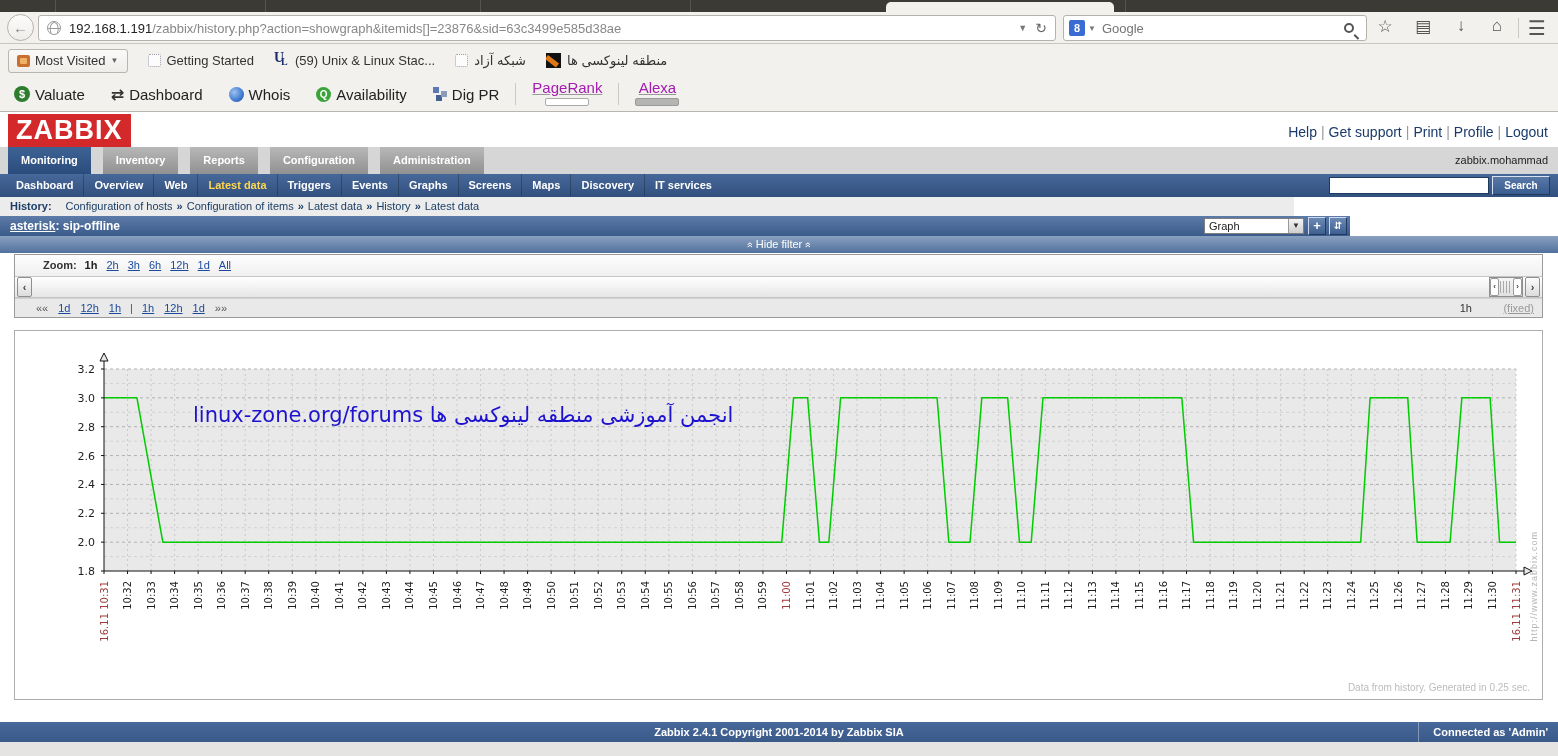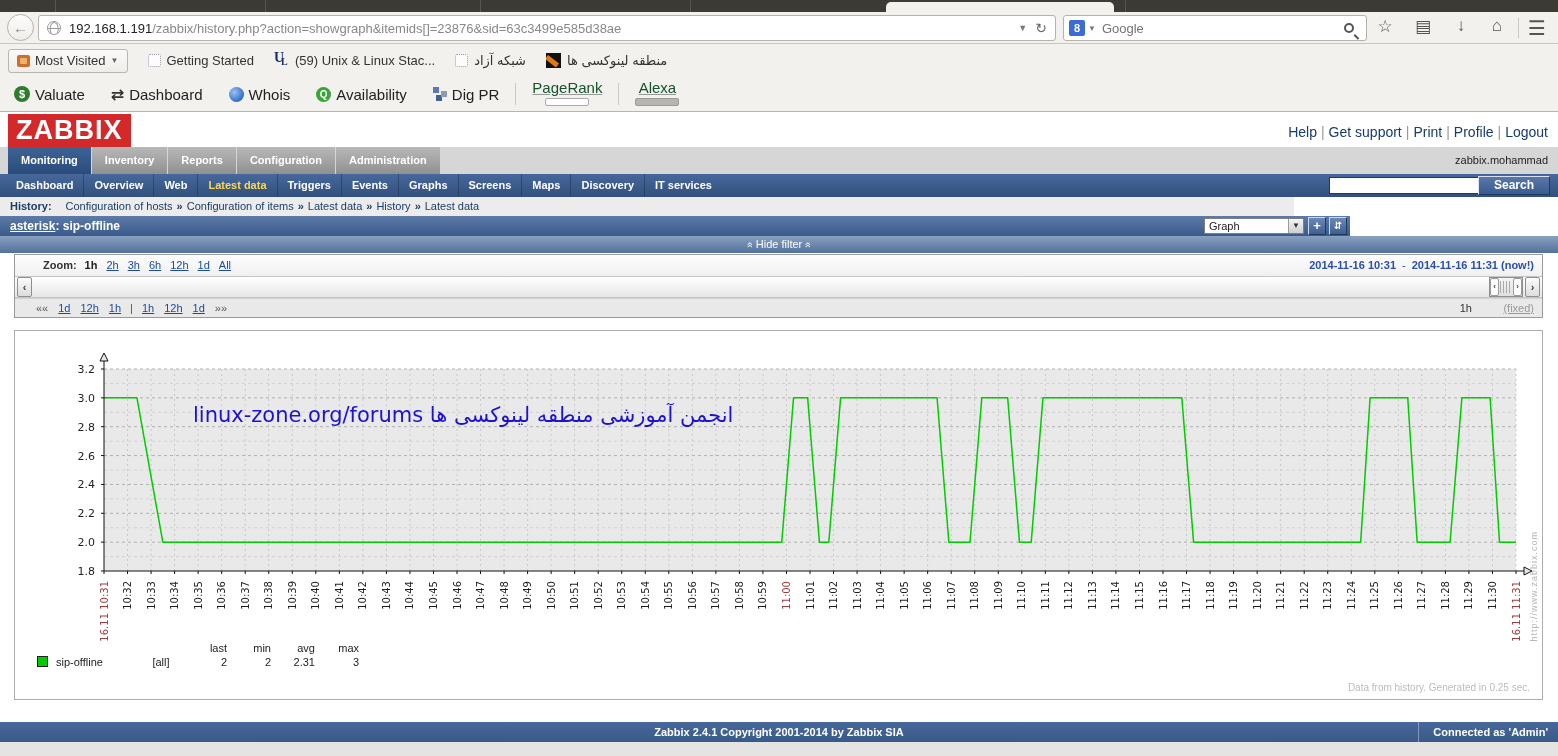--- a/index.html
+++ b/index.html
@@ -47,42 +47,42 @@
   .seo-dollar { width:16px; height:16px; border-radius:50%; background:#2e7d2e; color:#fff; font-size:11px; font-weight:bold; text-align:center; line-height:16px; }
   .seo-arrows { font-size:16px; color:#333; font-weight:bold; }
   .seo-globe { width:15px; height:15px; border-radius:50%; background:radial-gradient(circle at 35% 35%, #9cc2ee, #3f7ad0 60%, #1d4f9c); }
   .seo-check { width:15px; height:15px; border-radius:50%; background:#3aa33a; color:#fff; font-size:10px; font-weight:bold; text-align:center; line-height:15px; }
   .seo-dig { width:14px; height:14px; background:
      linear-gradient(#5b79b5,#5b79b5) 0 0/6px 6px no-repeat,
      linear-gradient(#8a9ab8,#8a9ab8) 8px 4px/6px 6px no-repeat,
      linear-gradient(#44618f,#44618f) 3px 8px/6px 6px no-repeat; }
   .seo-sep { width:1px; height:22px; background:#ccc9c3; margin-left:16px; }
   .seo-meter { display:flex; flex-direction:column; align-items:center; margin-left:16px; margin-top:-4px; }
-  .seo-meter .lbl { font-size:15px; color:#14532d; text-decoration:underline; text-decoration-color:#999; }
+  .seo-meter .lbl { font-size:15px; color:#a21caf; text-decoration:underline; text-decoration-color:#999; }
   .meter-bar { width:44px; height:8px; border:1px solid #aaa; border-radius:2px; background:#fff; margin-top:2px; }
   .meter-bar.gray { background:#b5b5b3; border-color:#9a9a98; }
 
   
   #z-header { position:absolute; left:0; top:112px; width:1558px; height:35px; background:#fff; }
   #z-logo { position:absolute; left:8px; top:2px; background:#d4292b; color:#fff; font-size:27px; font-weight:bold; letter-spacing:1px; padding:1px 8px 3px 8px; }
   #z-links { position:absolute; right:10px; top:12px; font-size:14px; color:#1a3a6b; }
   #z-links a { color:#1a3a6b; text-decoration:none; }
   #z-links .sep { color:#999; margin:0 4px; }
   #main-tabs { position:absolute; left:0; top:147px; width:1558px; height:27px; background:#d6d6d6; }
-  .mtab { display:inline-block; margin:0 1px 0 0; padding:0 13px; height:27px; line-height:26px; font-size:11px; font-weight:bold; color:#fff; background:linear-gradient(#b8b8b8,#909090); }
+  .mtab { display:inline-block; margin:0 12px 0 0; padding:0 13px; height:27px; line-height:26px; font-size:11px; font-weight:bold; color:#fff; background:linear-gradient(#b8b8b8,#909090); }
   .mtab.active { background:linear-gradient(#3d6394,#2a4c7c); }
   #main-tabs-left { margin-left:8px; display:inline-block; }
   #user-name { position:absolute; right:10px; top:0; line-height:27px; font-size:11px; color:#222; }
   #subnav { position:absolute; left:0; top:174px; width:1558px; height:23px; background:linear-gradient(#46689a,#32507e); }
   #subnav-links { position:absolute; left:6px; top:0; height:23px; }
   .snav { display:inline-block; padding:0 10px; line-height:22px; font-size:11px; font-weight:bold; color:#fff; text-decoration:none; border-right:1px solid rgba(0,0,0,0.25); }
   .snav:last-child { border-right:none; }
   .snav.active { color:#ffd74f; }
   #z-search-input { position:absolute; right:69px; top:3px; width:160px; height:17px; border:1px solid #1f3a5f; background:#fff; font-size:11px; font-family:inherit; padding:0 3px; outline:none; }
-  #z-search-btn { position:absolute; right:8px; top:2px; width:72px; height:19px; line-height:17px; text-align:center; font-size:12px; font-weight:bold; color:#fff; background:linear-gradient(#5878a8,#3a5c8e); border:1px solid; border-color:#d9e2f0 #1f3a5f #1f3a5f #d9e2f0; }
+  #z-search-btn { position:absolute; right:8px; top:2px; width:58px; height:19px; line-height:17px; text-align:center; font-size:10px; font-weight:bold; color:#fff; background:linear-gradient(#5878a8,#3a5c8e); border:1px solid; border-color:#d9e2f0 #1f3a5f #1f3a5f #d9e2f0; }
   #breadcrumb { position:absolute; left:0; top:197px; width:1294px; height:19px; background:#ececec; font-size:11px; line-height:19px; color:#1b3e66; }
   #breadcrumb .prefix { font-weight:bold; margin-left:10px; margin-right:14px; }
   #breadcrumb a { color:#1b3e66; text-decoration:none; }
   #breadcrumb .bsep { font-weight:bold; margin:0 4px; }
   #title-bar { position:absolute; left:0; top:216px; width:1350px; height:20px; background:linear-gradient(#5d7ba8,#3a5a8a); color:#fff; font-size:12px; font-weight:bold; line-height:20px; }
   #title-bar .host { text-decoration:underline; margin-left:10px; }
   #graph-select { position:absolute; right:46px; top:2px; width:100px; height:16px; background:#fff; border:1px solid #7f7f7f; display:flex; font-weight:normal; }
   #graph-select .val { flex:1; color:#222; font-size:11px; line-height:14px; padding-left:4px; }
   #graph-select .arrow { width:15px; background:linear-gradient(#f4f4f4,#cfcfcf); border-left:1px solid #9a9a9a; color:#333; font-size:8px; text-align:center; line-height:14px; }
   .tb-btn { position:absolute; top:1px; width:18px; height:18px; background:linear-gradient(#6b89b4,#3f5f90); border:1px solid; border-color:#cdd9ea #1e3a60 #1e3a60 #cdd9ea; color:#fff; text-align:center; line-height:16px; font-size:13px; font-weight:bold; }
@@ -265,24 +265,20 @@
 
   <div id="hide-filter">
     <span class="rot-up">»</span>
     <span>Hide filter</span>
     <span class="rot-up">»</span>
   </div>
 
   <div id="filter-panel">
     <div id="zoom-row">
       <span class="zlabel">Zoom:</span><span id="zoom-opts"><span class="zoom-cur">1h</span><a href="#" class="zoom-link">2h</a><a href="#" class="zoom-link">3h</a><a href="#" class="zoom-link">6h</a><a href="#" class="zoom-link">12h</a><a href="#" class="zoom-link">1d</a><a href="#" class="zoom-link">All</a></span>
-      <span id="zoom-dates">
-        <a href="#">2014-11-16 10:31</a><span class="dash">-</span><a href="#">2014-11-16 11:31</a>
-        <a href="#">(now!)</a>
-      </span>
     </div>
     <div id="scroll-row">
       <div class="scr-btn" id="scr-left">‹</div>
       <div id="scr-handle">
         <span class="mini">‹</span>
         <span class="grip"></span>
         <span class="mini">›</span>
       </div>
       <div class="scr-btn" id="scr-right">›</div>
     </div>
@@ -509,40 +505,20 @@
         <line x1="1501" y1="240" x2="1501" y2="243" stroke="#111" stroke-width="1"></line>
         <text x="1504.5" y="250" text-anchor="end" font-size="10" fill="#9e3b3b" font-family="&quot;DejaVu Sans&quot;,sans-serif" transform="rotate(-90 1504.5 250)">16.11 11:31</text>
         <polyline points="89,66.85714285714288 121.94666666666666,66.85714285714288 147.83333333333331,211.14285714285717 766.7600000000001,211.14285714285717 778.5266666666666,66.85714285714288 792.6466666666666,66.85714285714288 804.4133333333332,211.14285714285717 813.8266666666666,211.14285714285717 825.5933333333334,66.85714285714288 922.0799999999999,66.85714285714288 933.8466666666666,211.14285714285717 955.0266666666666,211.14285714285717 966.7933333333332,66.85714285714288 992.6800000000001,66.85714285714288 1004.4466666666666,211.14285714285717 1016.2133333333333,211.14285714285717 1027.98,66.85714285714288 1166.8266666666666,66.85714285714288 1178.5933333333332,211.14285714285717 1345.68,211.14285714285717 1355.0933333333332,66.85714285714288 1392.7466666666667,66.85714285714288 1402.1599999999999,211.14285714285717 1435.1066666666668,211.14285714285717 1446.8733333333334,66.85714285714288 1475.1133333333335,66.85714285714288 1484.5266666666666,211.14285714285717 1501,211.14285714285717" fill="none" stroke="#00cc00" stroke-width="1.5" stroke-linejoin="round"></polyline>
         <line x1="89" y1="28" x2="89" y2="240" stroke="#111" stroke-width="1"></line>
         <line x1="89" y1="240" x2="1509" y2="240" stroke="#111" stroke-width="1"></line>
         <polygon points="89,22 85,30 93,30" fill="#e9e9e9" stroke="#111" stroke-width="1"></polygon>
         <polygon points="1517,240 1509,236 1509,244" fill="#e9e9e9" stroke="#111" stroke-width="1"></polygon>
       </svg>
     <div id="wm-blue">انجمن آموزشی منطقه لینوکسی ها linux-zone.org/forums</div>
     <div id="wm-side">http://www.zabbix.com</div>
-    <table id="legend">
-      <tbody id="legend-body">
-          <tr>
-            <td class="leg-name"></td>
-            <td class="leg-scope"></td>
-            <td class="leg-num">last</td>
-            <td class="leg-num">min</td>
-            <td class="leg-num">avg</td>
-            <td class="leg-num">max</td>
-          </tr>
-          <tr>
-            <td class="leg-name"><span class="swatch" style="background: rgb(0, 204, 0);"></span>sip-offline</td>
-            <td class="leg-scope">[all]</td>
-            <td class="leg-num">2</td>
-            <td class="leg-num">2</td>
-            <td class="leg-num">2.31</td>
-            <td class="leg-num">3</td>
-          </tr>
-        </tbody>
-    </table>
     <div id="chart-note">Data from history. Generated in 0.25 sec.</div>
   </div>
 
   <div id="z-footer">
     <span>Zabbix 2.4.1 Copyright 2001-2014 by Zabbix SIA</span>
     <span id="footer-right">Connected as 'Admin'</span>
   </div>
   <div id="bottom-strip"></div>
 
 </div>

